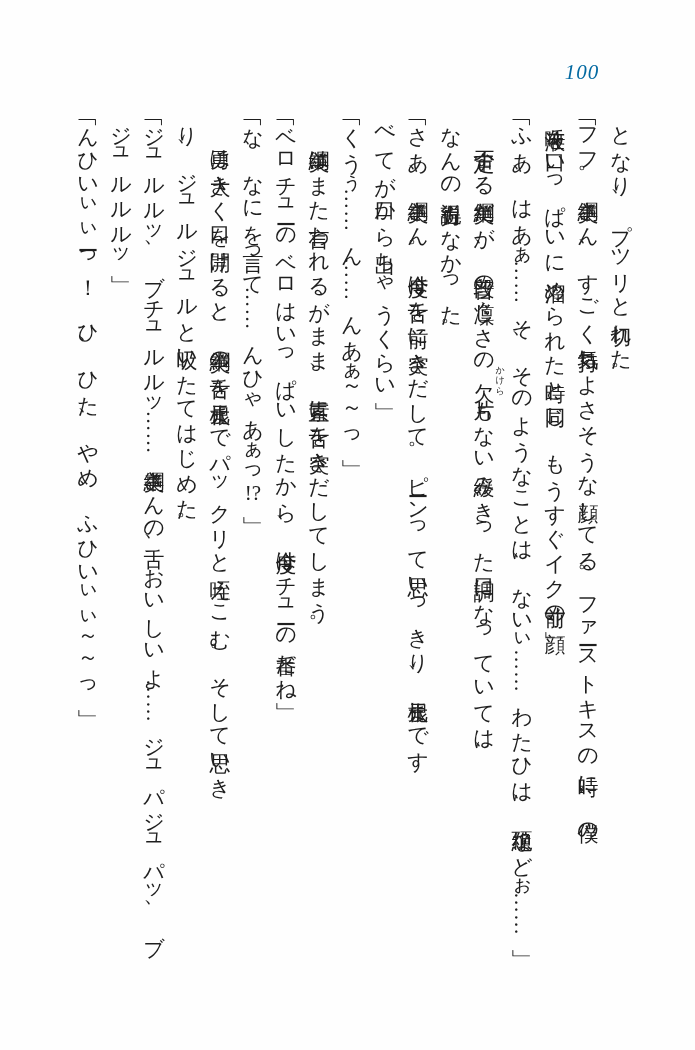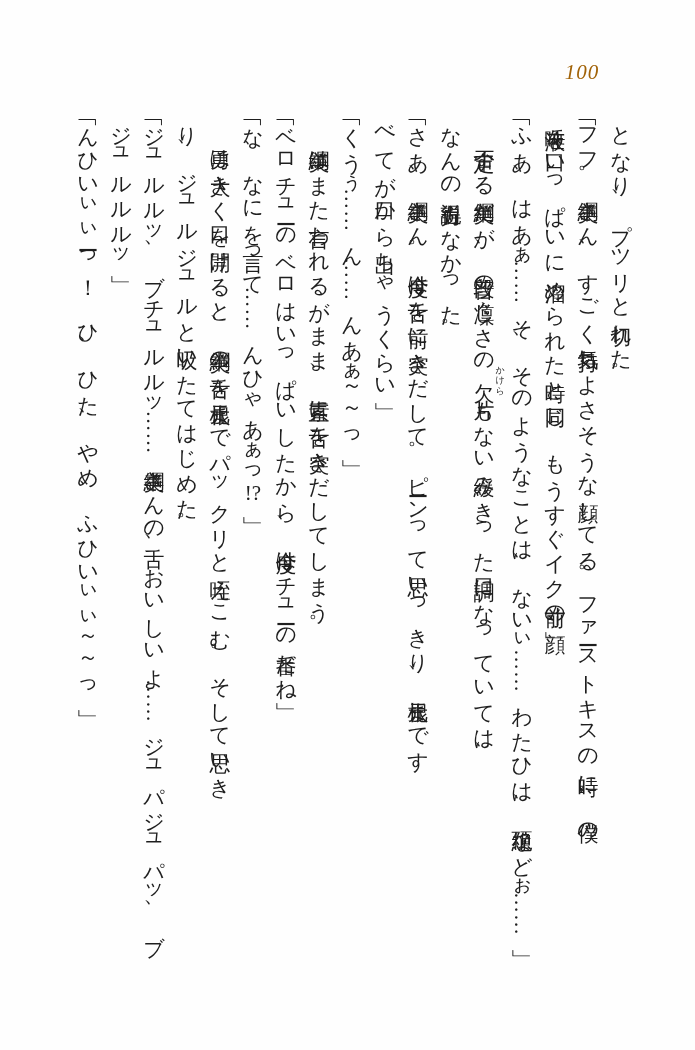--- a/index.html
+++ b/index.html
@@ -15,21 +15,21 @@
     font-family: "Liberation Serif", "DejaVu Serif", serif;
   }
   .page-number {
     position: absolute;
     top: 60px;
     left: 552px;
     width: 60px;
     text-align: center;
     font-size: 21px;
     font-style: italic;
-    color: #a16207;
+    color: #0369a1;
     letter-spacing: 1px;
   }
   .text-block {
     position: absolute;
     top: 112px;
     right: 58px;
     height: 842px;
     writing-mode: vertical-rl;
     text-orientation: mixed;
     color: #1e1e1e;

